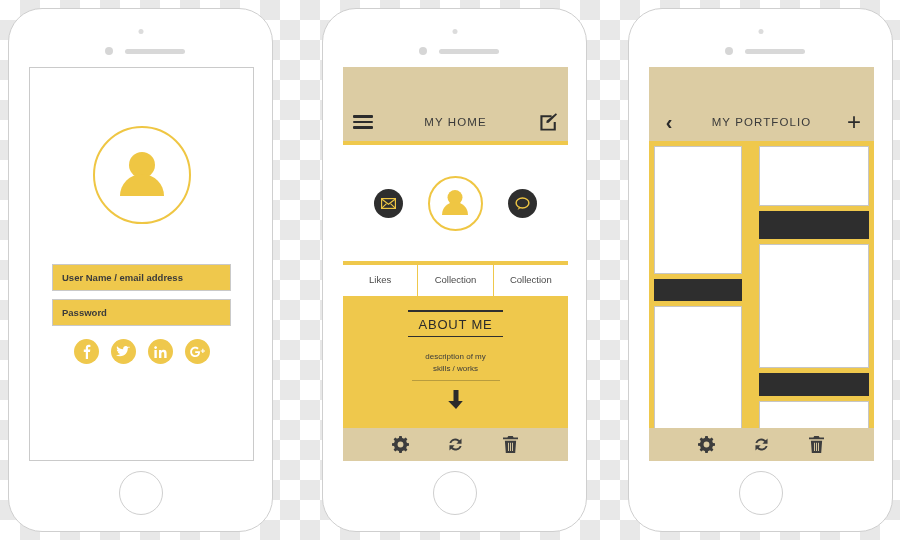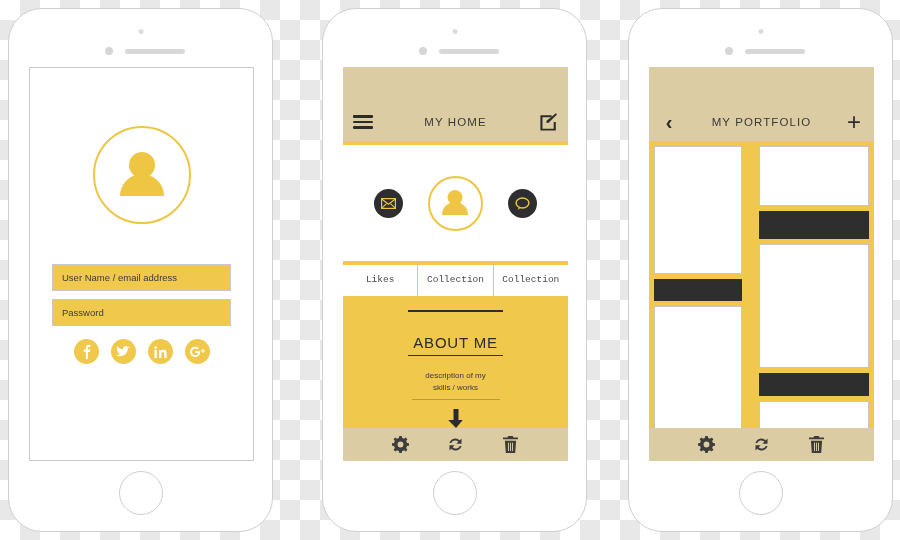--- a/index.html
+++ b/index.html
@@ -34,21 +34,21 @@
            border-radius:3px;background:#d8d8d8;}
   .home-btn{position:absolute;bottom:16px;left:50%;transform:translateX(-50%);
            width:44px;height:44px;border-radius:50%;border:1.4px solid #cfcfcf;
            box-sizing:border-box;background:#fff;}
 
   .screen{position:absolute;left:20px;top:58px;width:225px;height:394px;
           box-sizing:border-box;overflow:hidden;background:#fff;}
   .screen.bordered{border:1.3px solid #cacaca;}
 
   
-  .login{display:flex;flex-direction:column;align-items:center;height:100%;}
+  .login{display:flex;flex-direction:column;align-items:center;height:100%;font-weight:bold;}
   .avatar-ring{margin-top:58px;width:98px;height:98px;border-radius:50%;
         border:2.4px solid #EFC643;box-sizing:border-box;
         display:flex;align-items:center;justify-content:center;}
   .avatar-glyph{position:relative;width:52px;height:46px;}
   .avatar-glyph .head{position:absolute;left:50%;top:0;transform:translateX(-50%);
         width:26px;height:26px;border-radius:50%;background:#EFC643;}
   .avatar-glyph .body{position:absolute;left:50%;bottom:2px;transform:translateX(-50%);
         width:44px;height:22px;background:#EFC643;
         border-top-left-radius:22px;border-top-right-radius:22px;}
   .field{width:179px;height:27px;background:#EFC84C;border:1px solid #c9c9c9;
@@ -90,27 +90,27 @@
   .dark-circle svg{display:block;}
   .hero-ring{width:55px;height:55px;border-radius:50%;border:2.2px solid #EFC643;
         box-sizing:border-box;display:flex;align-items:center;justify-content:center;}
   .hero-ring .avatar-glyph{width:30px;height:27px;}
   .hero-ring .head{width:15px;height:15px;}
   .hero-ring .body{width:26px;height:13px;border-top-left-radius:13px;border-top-right-radius:13px;}
 
   .tabs{height:31px;background:#ffffff;display:flex;align-items:stretch;}
   .tab{flex:1;display:flex;align-items:center;justify-content:center;
        font-size:9.5px;color:#4a4a4a;text-align:center;line-height:1.15;
-       padding:0 3px;box-sizing:border-box;font-family:Liberation Mono, monospace;}
+       padding:0 3px;box-sizing:border-box;}
   .tab + .tab{border-left:1px solid #EFC84C;}
 
   .about{flex:1;background:#EFC84C;display:flex;flex-direction:column;
          align-items:center;padding-top:14px;box-sizing:border-box;}
   .about .hr-top{width:95px;height:1.6px;background:#2f2f2f;}
-  .about .heading{font-size:15px;letter-spacing:0.8px;color:#2b2b2b;margin:22px 0 4px;}
+  .about .heading{font-size:13px;letter-spacing:0.8px;color:#2b2b2b;margin:5px 0 4px;}
   .about .hr-bot{width:95px;height:1.6px;background:#2f2f2f;}
   .about .desc{margin-top:14px;font-size:8px;color:#3a3a3a;text-align:center;
         line-height:1.45;}
   .about .hr-thin{margin-top:6px;width:88px;height:1px;background:#b99c3e;}
   .about .arrow{margin-top:9px;}
 
   
   .p3 .screen{position:absolute;display:flex;flex-direction:column;}
   .grid-wrap{flex:1;background:#EFC84C;position:relative;padding:5px;
              box-sizing:border-box;}

